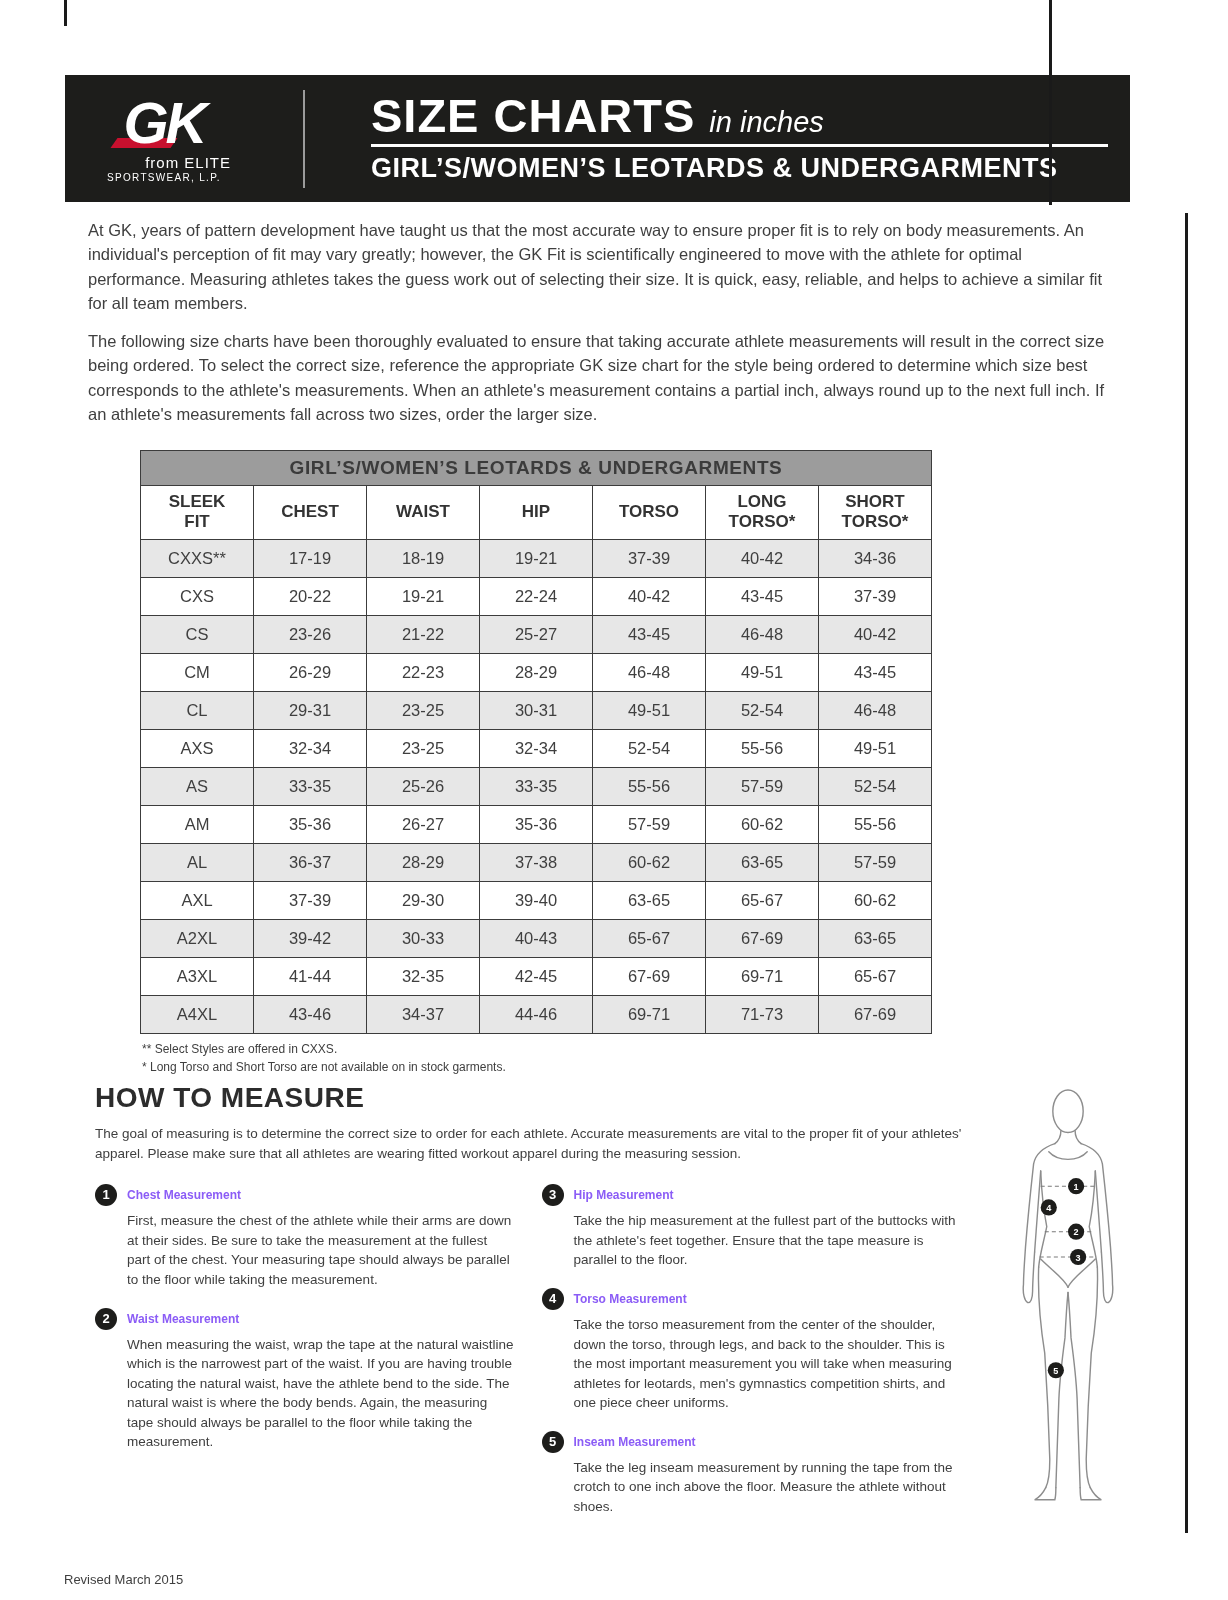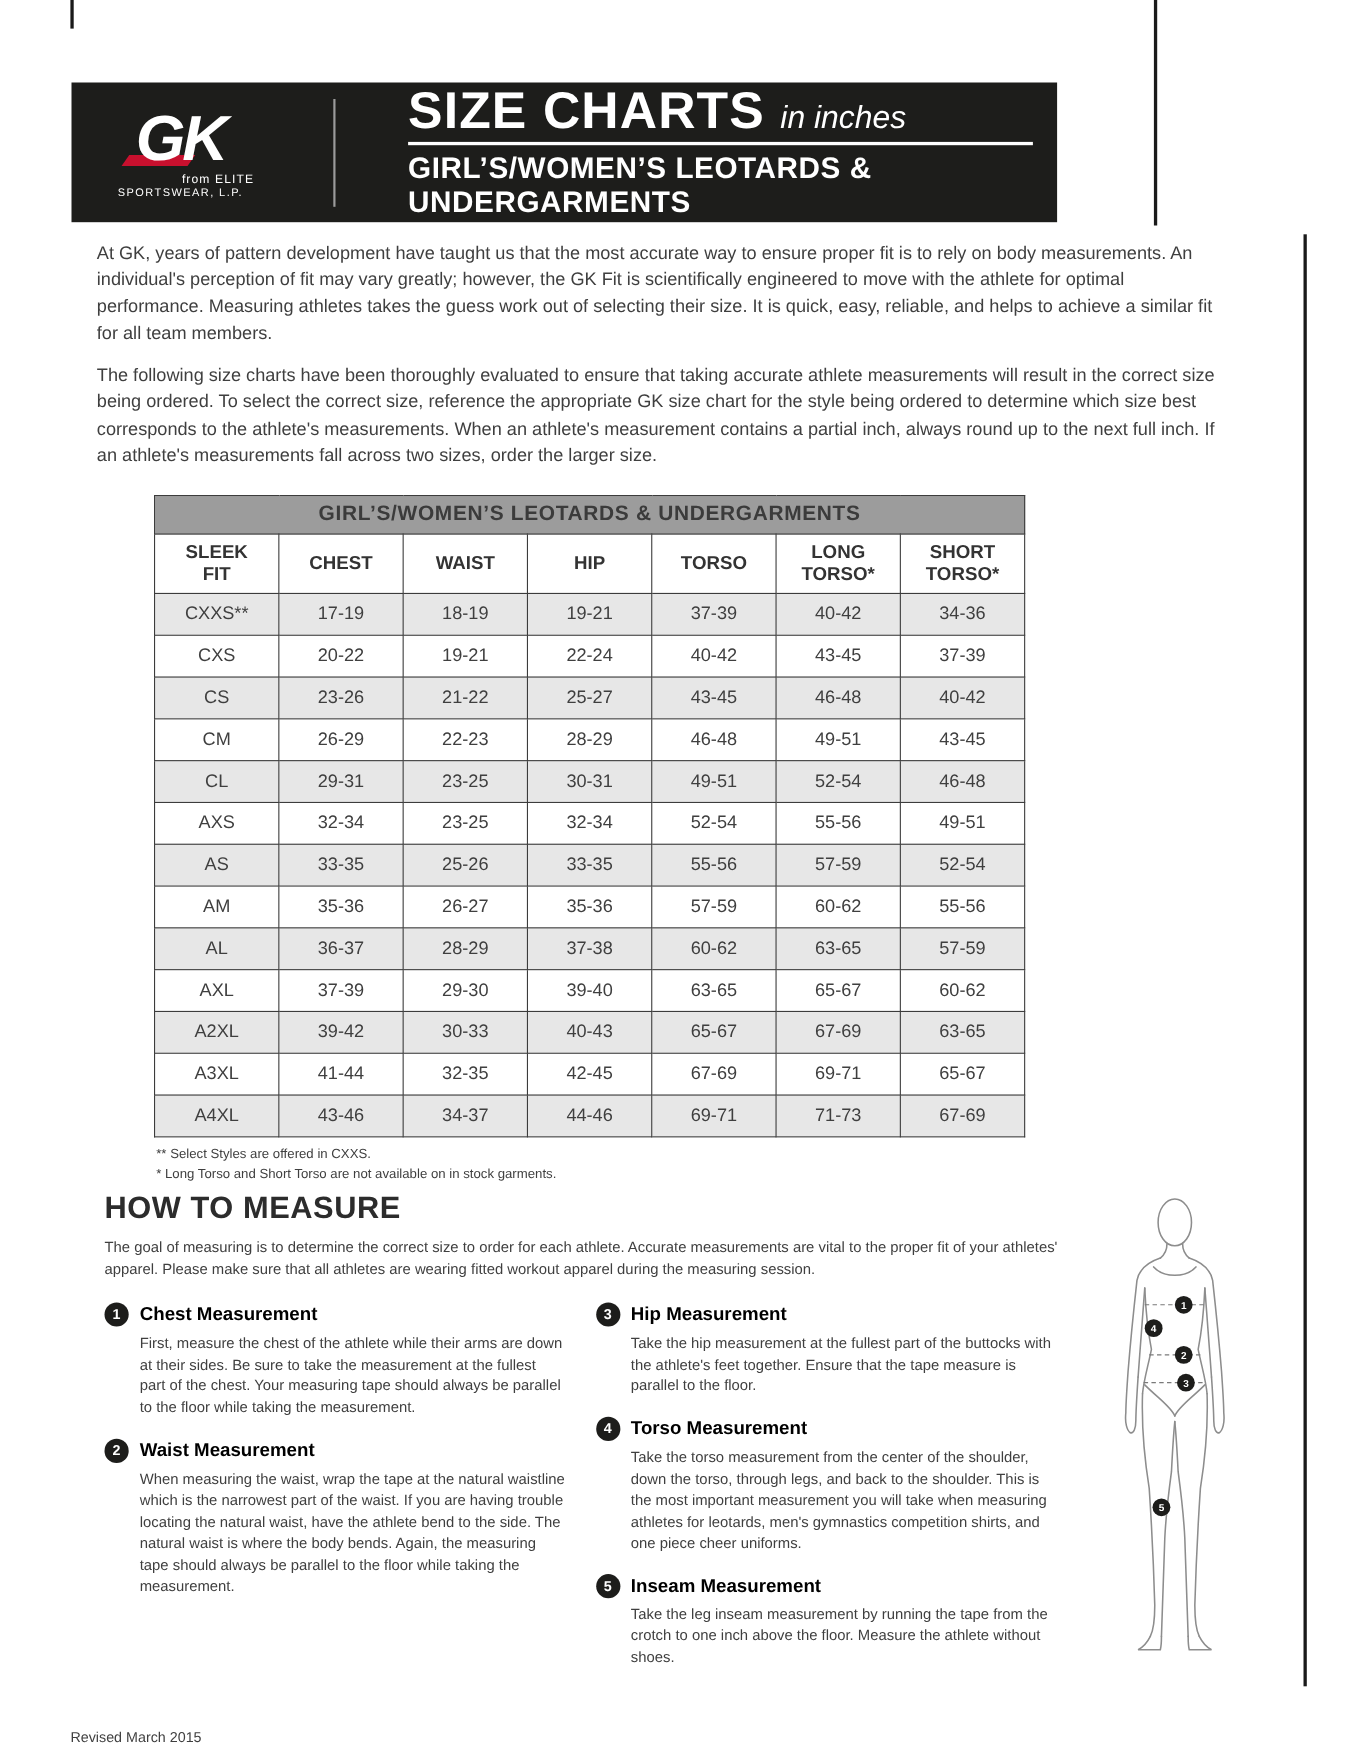--- a/index.html
+++ b/index.html
@@ -6,27 +6,27 @@
   .page{position:relative;width:1228px;min-height:1600px;background:#fff;
         font-family:"Liberation Sans",sans-serif;color:#3f3f3f;overflow:hidden;}
 
   
   .artifact{position:absolute;background:#1a1a1a;}
   .art-top-right{left:1049px;top:0;width:3px;height:205px;}
   .art-right{left:1185px;top:213px;width:3px;height:1320px;}
   .art-top-left{left:64px;top:0;width:3px;height:26px;}
 
   
-  .banner{margin:75px 0 0 65px;width:896px;height:127px;background:#1d1d1b;
+  .banner{margin:75px 0 0 65px;width:1065px;height:127px;background:#1d1d1b;
           display:flex;align-items:center;box-sizing:border-box;padding:0 22px 0 14px;gap:44px;}
   .logo{width:170px;flex:0 0 auto;color:#fff;position:relative;text-align:center;}
   .gk-mark{position:relative;display:inline-block;line-height:1;}
   .gk-letters{position:relative;z-index:2;font-size:58px;font-weight:bold;font-style:italic;letter-spacing:-3px;}
   .gk-red{position:absolute;z-index:1;left:-10px;bottom:4px;width:60px;height:10px;background:#c8102e;transform:skewX(-35deg);}
-  .logo-line1{font-size:11px;letter-spacing:1px;margin-top:2px;text-align:right;padding-right:18px;}
+  .logo-line1{font-size:15px;letter-spacing:1px;margin-top:2px;text-align:right;padding-right:18px;}
   .logo-line2{font-size:10px;letter-spacing:1.3px;margin-top:1px;}
   .banner-divider{width:2px;height:98px;background:#9b9b9b;margin:0 22px 0 10px;flex:0 0 auto;}
   .title-block{flex:1;color:#fff;}
   .title-row{display:flex;align-items:baseline;}
   .main-title{font-size:47px;font-weight:800;letter-spacing:1px;line-height:0.95;}
   .title-suffix{font-size:29px;font-style:italic;font-weight:400;margin-left:14px;}
   .title-rule{height:3px;background:#fff;margin:5px 0 6px 0;}
   .subtitle{font-size:27px;font-weight:bold;letter-spacing:0.5px;}
 
   
@@ -46,21 +46,21 @@
 
   
   .htm-heading{margin:6px 0 0 95px;font-size:28px;font-weight:800;letter-spacing:0.5px;color:#2c2c2c;}
   .htm-intro{margin:10px 0 0 95px;width:872px;font-size:13.5px;line-height:1.5;}
   .measure-grid{display:flex;margin:20px 0 0 95px;gap:28px;width:865px;}
   .m-col{flex:1;}
   .measure-item{margin-bottom:18px;}
   .mi-head{display:flex;align-items:center;gap:10px;}
   .badge{width:22px;height:22px;border-radius:50%;background:#1d1d1b;color:#fff;font-size:13px;
          font-weight:bold;text-align:center;line-height:22px;flex:0 0 auto;}
-  .mi-title{font-size:17px;font-weight:bold;color:#000000;}
+  .mi-title{font-size:12px;font-weight:bold;color:#8b5cf6;}
   .mi-text{margin:5px 0 0 32px;font-size:13.5px;line-height:1.45;}
 
   .figure-wrap{position:absolute;left:978px;top:1085px;width:180px;}
   .page-footer{position:absolute;left:64px;top:1572px;font-size:13px;color:#3f3f3f;}
 </style>
 </head>
 <body>
 
 <div class="page">
 

